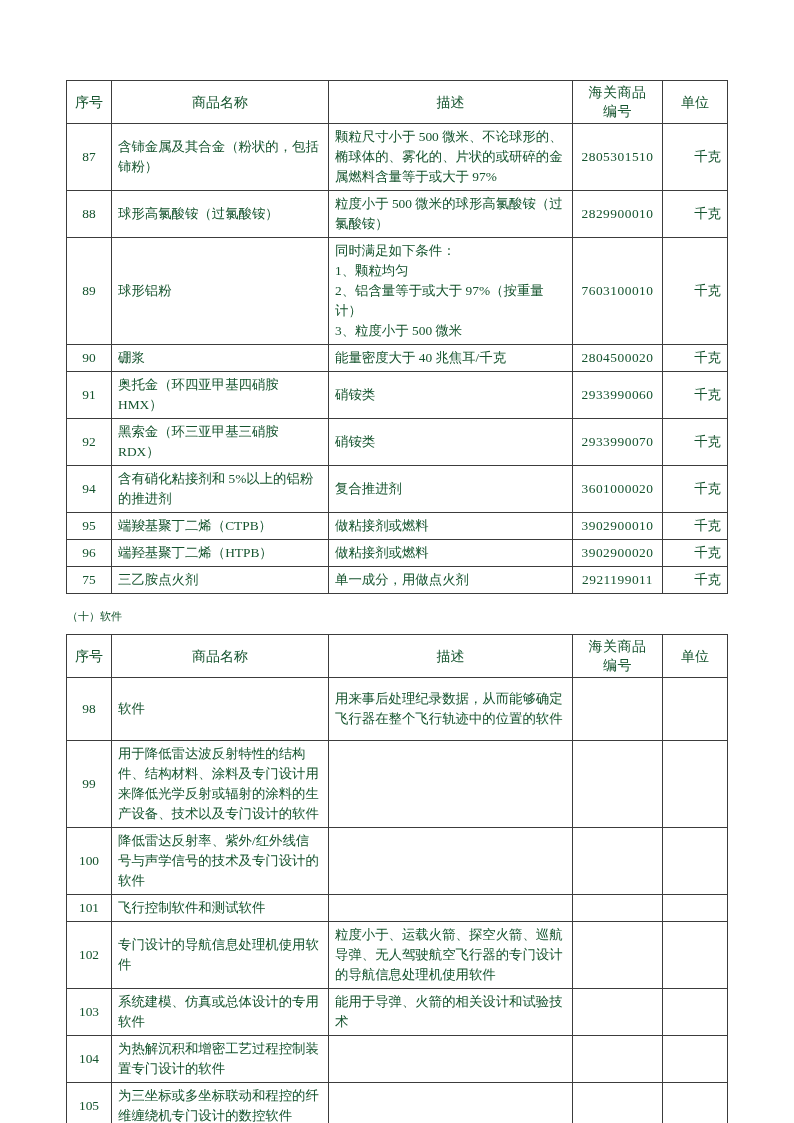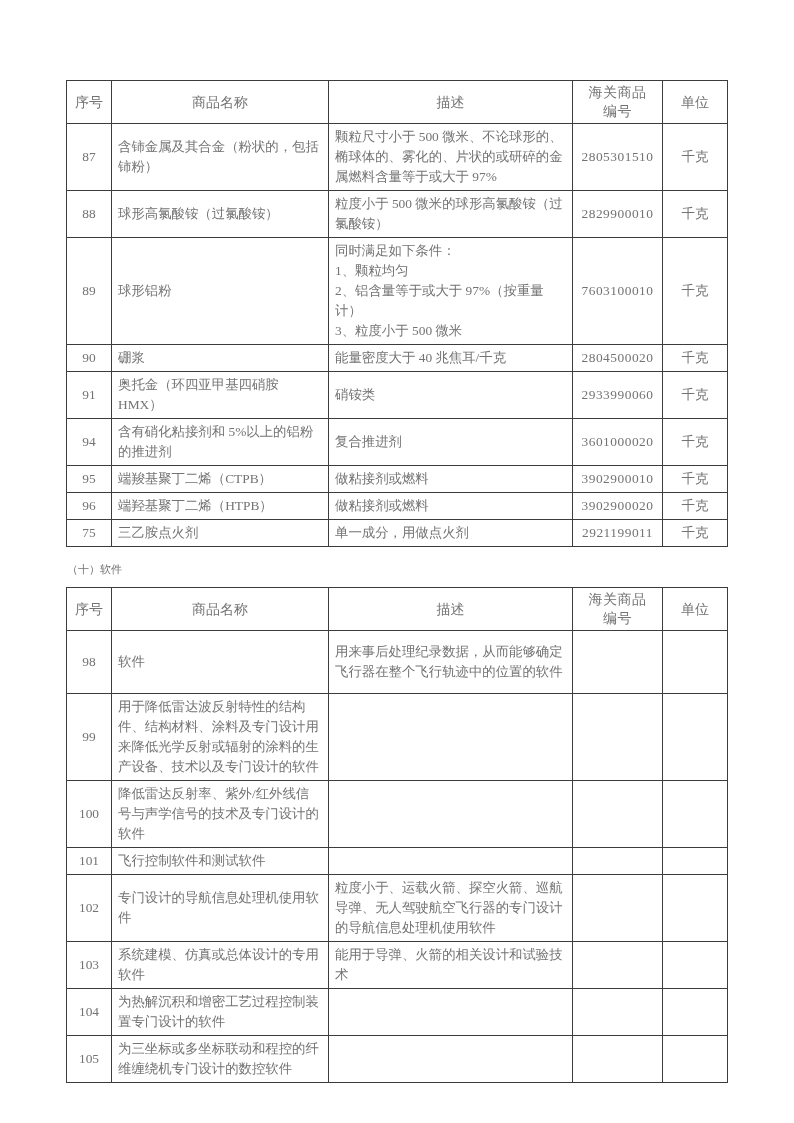--- a/index.html
+++ b/index.html
@@ -4,21 +4,21 @@
 <style>
   html, body { margin: 0; padding: 0; background: #ffffff; }
   .page {
     position: relative;
     width: 794px;
     height: 1123px;
     background: #ffffff;
     box-sizing: border-box;
     padding: 80px 67px 0 66px;
     font-family: "Liberation Serif", "DejaVu Serif", serif;
-    color: #737373;
+    color: #14532d;
     overflow: hidden;
   }
   table.goods {
     border-collapse: collapse;
     table-layout: fixed;
     width: 661px;
     border: 1.5px solid #2e2e2e;
   }
   table.goods th, table.goods td {
     border: 1px solid #3c3c3c;
@@ -33,21 +33,21 @@
     text-align: center;
     font-size: 14px;
     line-height: 19px;
     padding: 2px 4px;
     white-space: pre-line;
   }
   .c-seq  { text-align: center; }
   .c-name { text-align: left; }
   .c-desc { text-align: left; white-space: pre-line; }
   .c-code { text-align: center; letter-spacing: 0.5px; }
-  .c-unit { text-align: center; }
+  .c-unit { text-align: right; }
   tr.row-pad td { padding-top: 11px; padding-bottom: 11px; }
   .section-heading {
     margin: 13px 0 9px 1px;
     font-size: 11px;
     line-height: 18px;
   }
 </style>
 </head>
 <body>
 
@@ -104,20 +104,27 @@
         <td class="c-unit">千克</td>
       </tr>
       <tr>
         <td class="c-seq">91</td>
         <td class="c-name">奥托金（环四亚甲基四硝胺 HMX）</td>
         <td class="c-desc">硝铵类</td>
         <td class="c-code">2933990060</td>
         <td class="c-unit">千克</td>
       </tr>
       <tr>
+        <td class="c-seq">92</td>
+        <td class="c-name">黑索金（环三亚甲基三硝胺 RDX）</td>
+        <td class="c-desc">硝铵类</td>
+        <td class="c-code">2933990070</td>
+        <td class="c-unit">千克</td>
+      </tr>
+      <tr>
         <td class="c-seq">94</td>
         <td class="c-name">含有硝化粘接剂和 5%以上的铝粉的推进剂</td>
         <td class="c-desc">复合推进剂</td>
         <td class="c-code">3601000020</td>
         <td class="c-unit">千克</td>
       </tr>
       <tr>
         <td class="c-seq">95</td>
         <td class="c-name">端羧基聚丁二烯（CTPB）</td>
         <td class="c-desc">做粘接剂或燃料</td>

